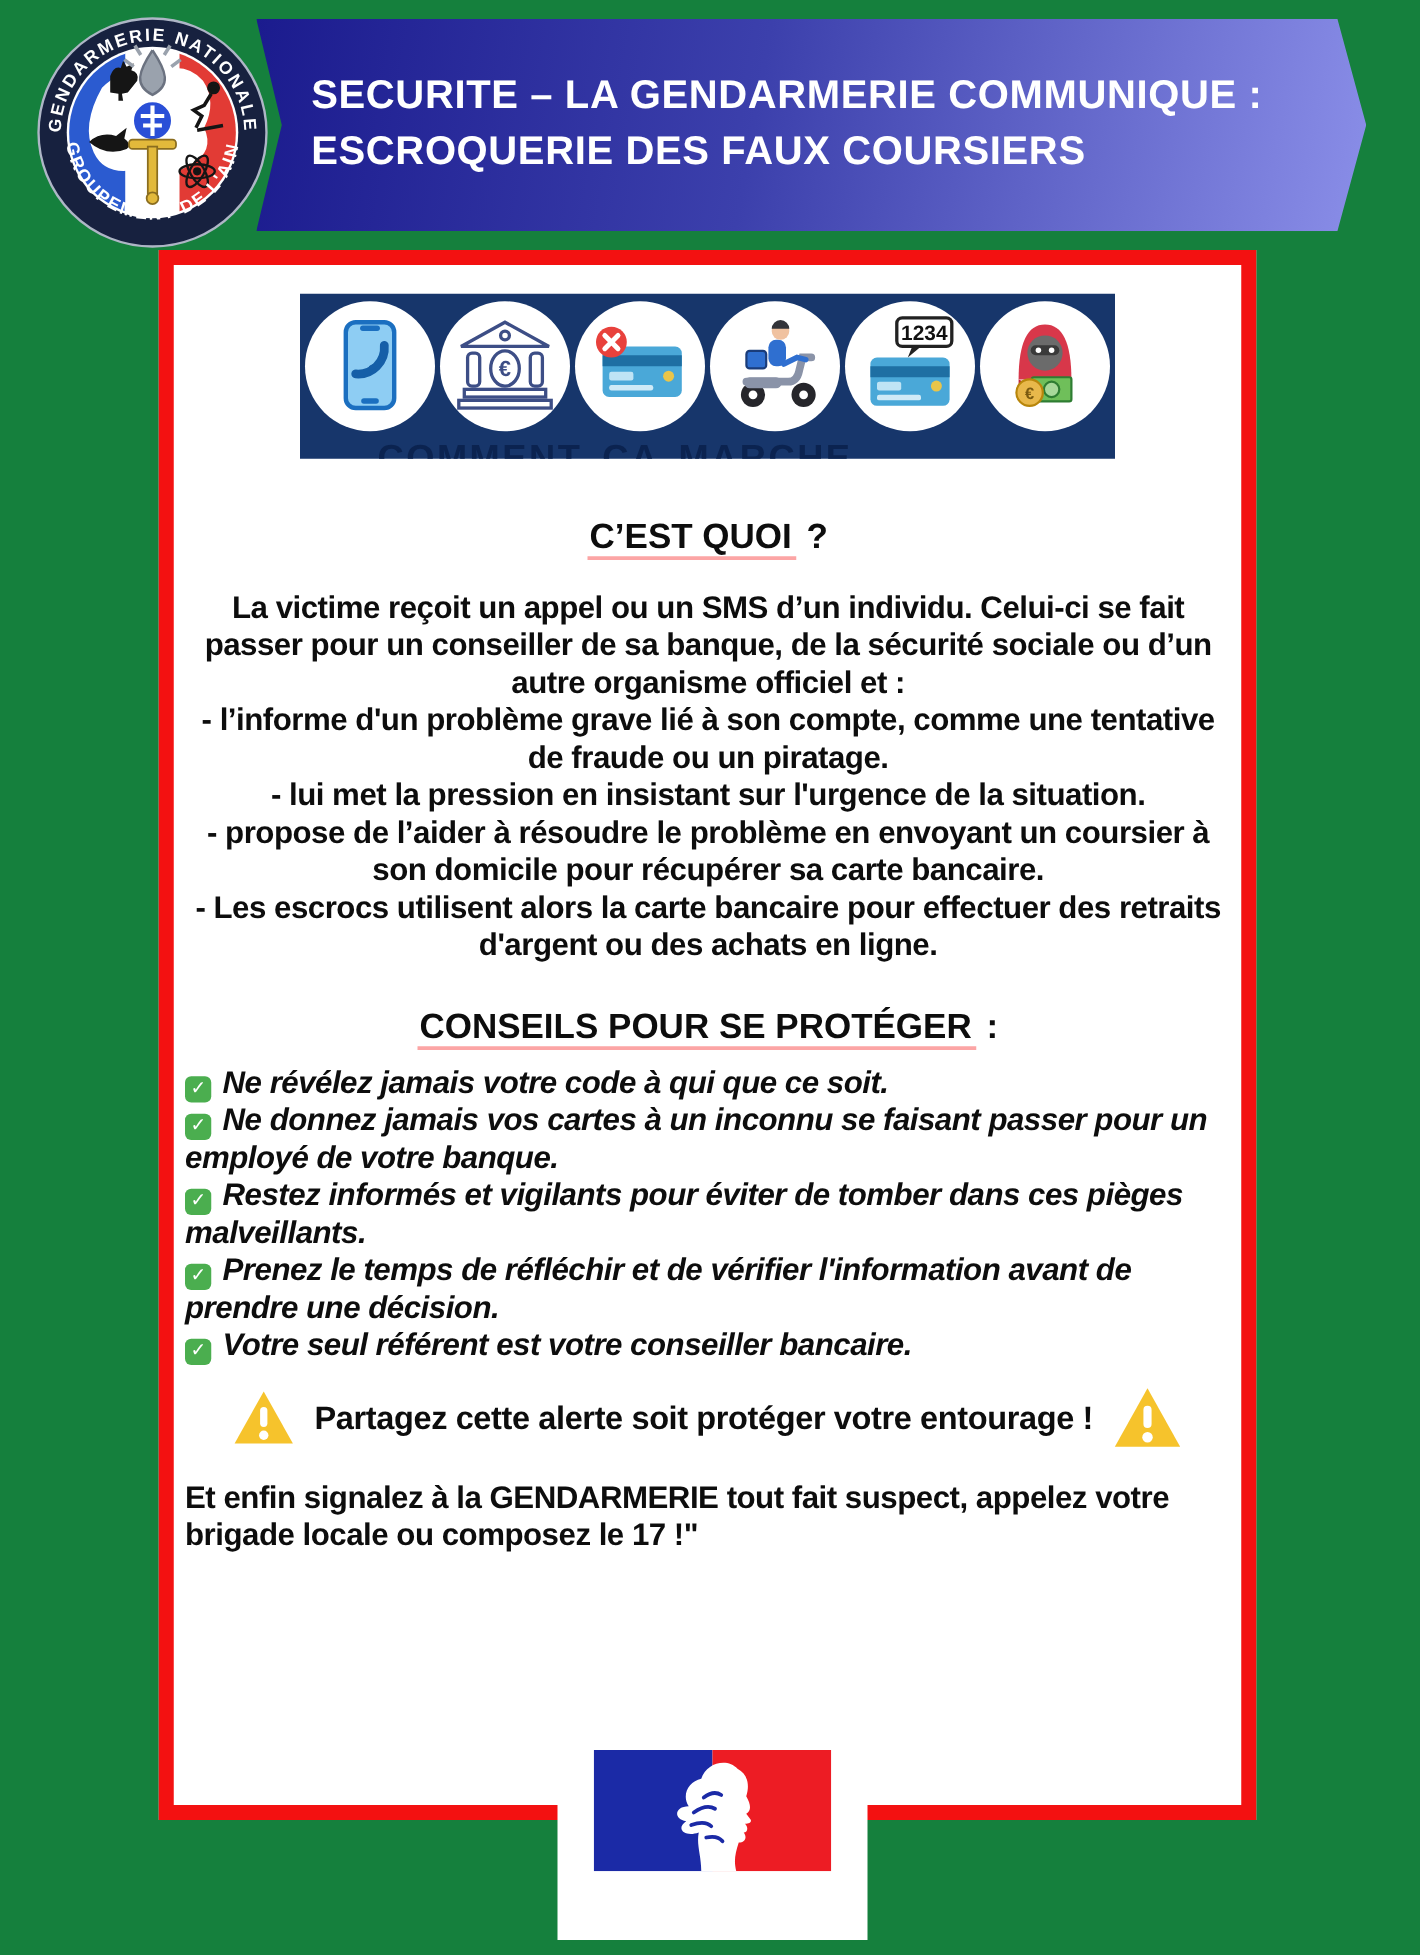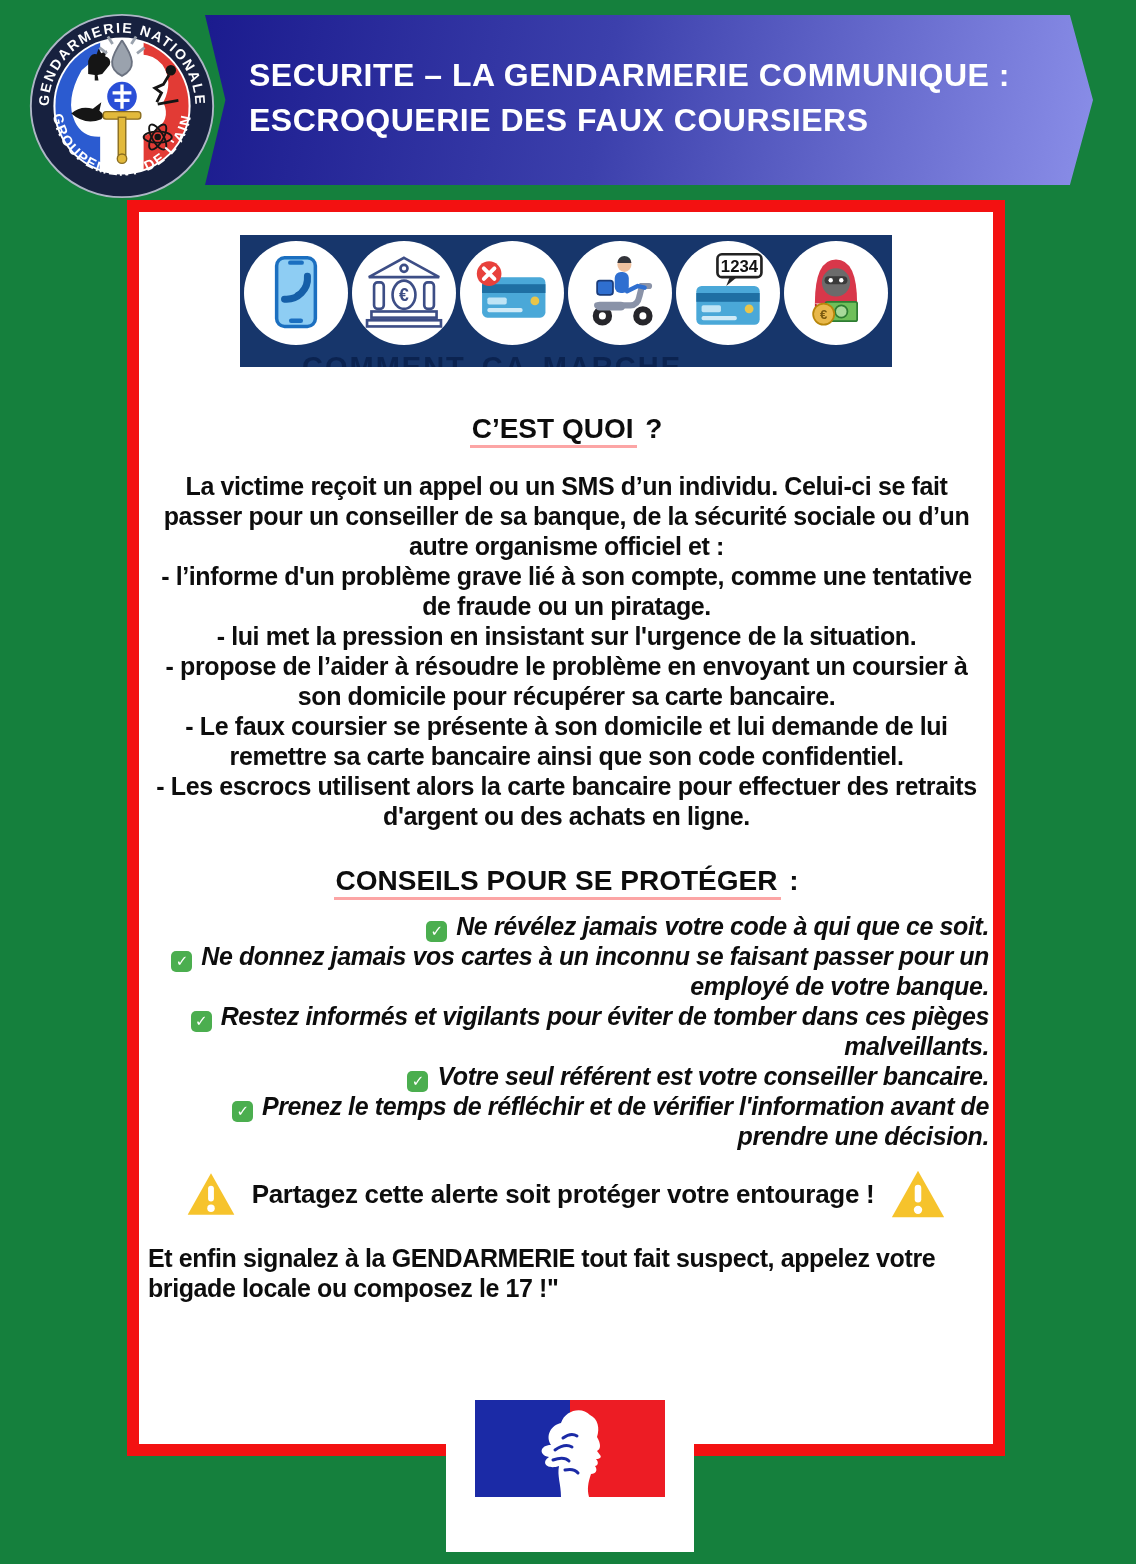--- a/index.html
+++ b/index.html
@@ -28,21 +28,21 @@
   .banner-caption{position:absolute;left:62px;top:116px;color:#0b2350;font-weight:bold;
       font-size:29px;letter-spacing:2px;word-spacing:6px;white-space:nowrap;}
 
   
   .h-center{text-align:center;font-weight:bold;font-size:28px;margin:46px 0 0 0;}
   .h-center .u{border-bottom:3px solid #fca5a5;padding:0 4px 1px 2px;text-align:center;}
   .bodytext{margin:26px 8px 0 9px;font-weight:bold;font-size:25px;line-height:30px;
       letter-spacing:-0.4px;text-align:center;}
   .bodytext p{margin:0;}
   .tips{margin:14px 4px 0 3px;font-weight:bold;font-style:italic;font-size:25px;
-      line-height:30px;letter-spacing:-0.4px;text-align:right;}
+      line-height:30px;letter-spacing:-0.4px;}
   .check-item{margin:0;padding-left:6px;}
   .cb{display:inline-flex;align-items:center;justify-content:center;width:21px;height:21px;
       background:#4bae4f;border-radius:5px;color:#ffffff;font-size:15px;font-style:normal;
       margin-right:9px;position:relative;top:1px;}
   .alert-row{display:flex;align-items:center;justify-content:center;gap:16px;margin-top:16px;}
   .alert-row svg{flex:0 0 auto;}
   .alert-text{font-weight:bold;font-size:26px;letter-spacing:-0.3px;}
   .closing{margin:22px 8px 0 9px;font-weight:bold;font-size:25px;line-height:30px;
       letter-spacing:-0.4px;}
 
@@ -204,32 +204,31 @@
       <div class="banner-caption">COMMENT ÇA MARCHE</div>
     </div>
 
     <div class="h-center"><span class="u">C’EST QUOI</span><span> ?</span></div>
 
     <div class="bodytext">
       <p>La victime reçoit un appel ou un SMS d’un individu. Celui-ci se fait passer pour un conseiller de sa banque, de la sécurité sociale ou d’un autre organisme officiel et :</p>
       <p>- l’informe d'un problème grave lié à son compte, comme une tentative de fraude ou un piratage.</p>
       <p>- lui met la pression en insistant sur l'urgence de la situation.</p>
       <p>- propose de l’aider à résoudre le problème en envoyant un coursier à son domicile pour récupérer sa carte bancaire.</p>
-      <p>- Le faux coursier se présente à son domicile et lui demande de lui remettre sa carte bancaire ainsi que son code confidentiel.</p>
       <p>- Les escrocs utilisent alors la carte bancaire pour effectuer des retraits d'argent ou des achats en ligne.</p>
     </div>
 
     <div class="h-center" style="margin-top:34px;"><span class="u">CONSEILS POUR SE PROTÉGER</span><span> :</span></div>
 
     <div class="tips">
       <div class="check-item"><span class="cb">✓</span><span>Ne révélez jamais votre code à qui que ce soit.</span></div>
       <div class="check-item"><span class="cb">✓</span><span>Ne donnez jamais vos cartes à un inconnu se faisant passer pour un employé de votre banque.</span></div>
       <div class="check-item"><span class="cb">✓</span><span>Restez informés et vigilants pour éviter de tomber dans ces pièges malveillants.</span></div>
+      <div class="check-item"><span class="cb">✓</span><span>Prenez le temps de réfléchir et de vérifier l'information avant de prendre une décision.</span></div>
       <div class="check-item"><span class="cb">✓</span><span>Votre seul référent est votre conseiller bancaire.</span></div>
-      <div class="check-item"><span class="cb">✓</span><span>Prenez le temps de réfléchir et de vérifier l'information avant de prendre une décision.</span></div>
     </div>
 
     <div class="alert-row">
       <svg width="50" height="48" viewBox="0 0 60 54">
         <path d="M30 2 L58 52 H2 Z" fill="#f6c32c"></path>
         <rect x="26.5" y="17" width="7" height="19" rx="3.5" fill="#ffffff"></rect>
         <circle cx="30" cy="44" r="4.5" fill="#ffffff"></circle>
       </svg>
       <span class="alert-text">Partagez cette alerte soit protéger votre entourage !</span>
       <svg width="56" height="54" viewBox="0 0 60 54">

